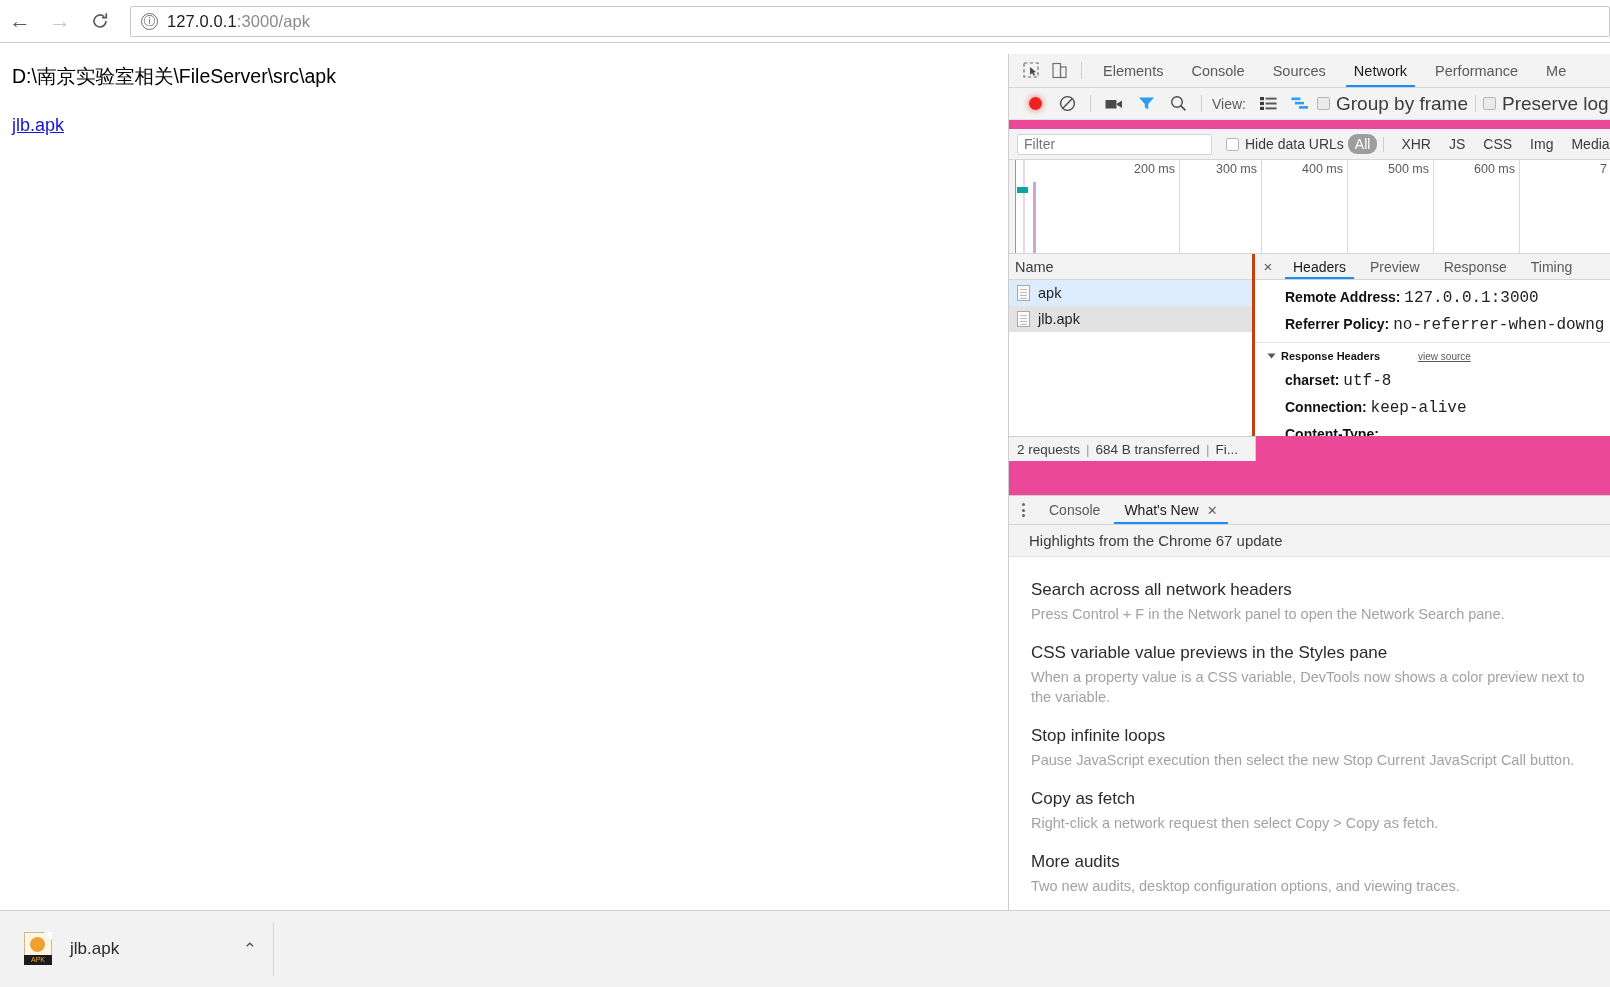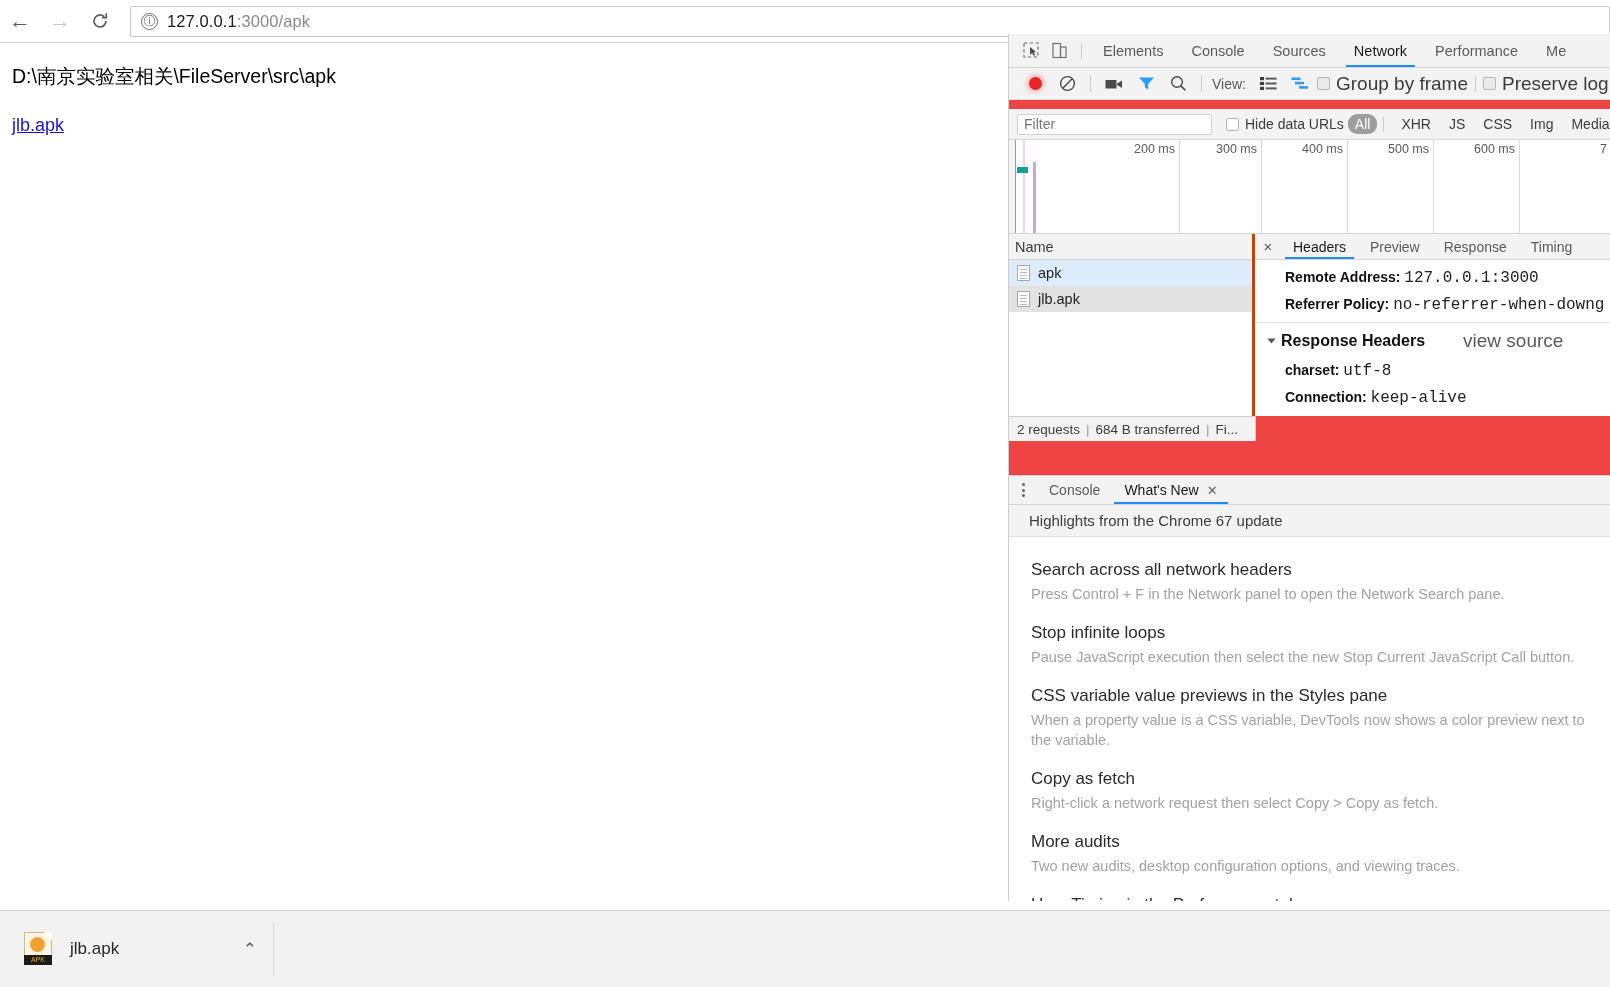--- a/index.html
+++ b/index.html
@@ -50,22 +50,22 @@
     font-family: "Liberation Sans", sans-serif; white-space: nowrap;
   }
   #page-file-link {
     display: inline-block; margin: 25px 0 0 2px;
     font-size: 18px; color: #1414d0; text-decoration: underline;
     cursor: pointer;
   }
 
   
   #devtools {
-    position: absolute; left: 1008px; top: 34px; width: 602px; height: 867px;
-    background: #ef4444; border-left: 1px solid #cdcdcd;
+    position: absolute; left: 1008px; top: 54px; width: 602px; height: 867px;
+    background: #ec4899; border-left: 1px solid #cdcdcd;
     font-family: "Liberation Sans", sans-serif;
     overflow: hidden;
   }
   
   #dt-tabbar {
     height: 34px; display: flex; align-items: stretch;
     background: #f3f3f3; border-bottom: 1px solid #d5d5d5;
   }
   .dt-toolicon {
     width: 28px; display: flex; align-items: center; justify-content: center;
@@ -203,22 +203,22 @@
   .hdr-val { color: #222; font-family: "Liberation Mono", monospace; font-size: 16px; }
   #hdr-sectionrow {
     display: flex; align-items: center; padding: 7px 0 5px 14px;
     border-top: 1px solid #e6e6e6; margin-top: 4px;
   }
   #hdr-triangle {
     width: 0; height: 0; border-left: 5px solid #555; border-top: 4px solid transparent;
     border-bottom: 4px solid transparent; margin-right: 7px;
     transform: rotate(90deg); flex: 0 0 auto;
   }
-  #hdr-sectiontitle { font-weight: bold; font-size: 16px; color: #111; }
-  #hdr-viewsource { font-size: 19px; color: #5a5a5a; margin-left: 38px; cursor: pointer; }
+  #hdr-sectiontitle { font-weight: bold; font-size: 11px; color: #111; }
+  #hdr-viewsource { font-size: 10px; color: #5a5a5a; margin-left: 38px; cursor: pointer; text-decoration: underline; }
 
   
   #dt-summary {
     height: 25px; width: 247px; background: #f3f3f3;
     border-top: 1px solid #cdcdcd; border-right: 1px solid #cdcdcd;
     display: flex; align-items: center; padding-left: 8px;
     font-size: 13.5px; color: #3c3c3c; white-space: nowrap; overflow: hidden;
     position: relative; z-index: 3;
   }
   .sum-sep { margin: 0 6px; color: #9a9a9a; }
@@ -505,26 +505,26 @@
         <span id="drawer-tabclose">✕</span>
       </div>
     </div>
     <div id="whatsnew-subhdr">Highlights from the Chrome 67 update</div>
     <div id="whatsnew-list">
       <div class="wn-item">
         <div class="wn-title">Search across all network headers</div>
         <div class="wn-desc">Press Control + F in the Network panel to open the Network Search pane.</div>
       </div>
       <div class="wn-item">
+        <div class="wn-title">CSS variable value previews in the Styles pane</div>
+        <div class="wn-desc">When a property value is a CSS variable, DevTools now shows a color preview next to the variable.</div>
+      </div>
+      <div class="wn-item">
         <div class="wn-title">Stop infinite loops</div>
         <div class="wn-desc">Pause JavaScript execution then select the new Stop Current JavaScript Call button.</div>
-      </div>
-      <div class="wn-item">
-        <div class="wn-title">CSS variable value previews in the Styles pane</div>
-        <div class="wn-desc">When a property value is a CSS variable, DevTools now shows a color preview next to the variable.</div>
       </div>
       <div class="wn-item">
         <div class="wn-title">Copy as fetch</div>
         <div class="wn-desc">Right-click a network request then select Copy &gt; Copy as fetch.</div>
       </div>
       <div class="wn-item">
         <div class="wn-title">More audits</div>
         <div class="wn-desc">Two new audits, desktop configuration options, and viewing traces.</div>
       </div>
       <div class="wn-item">

